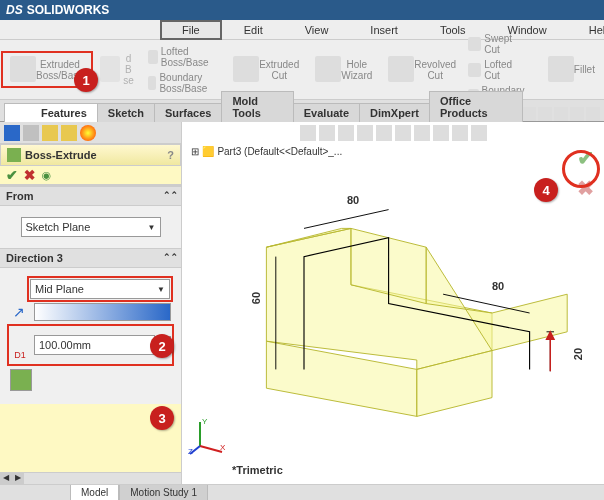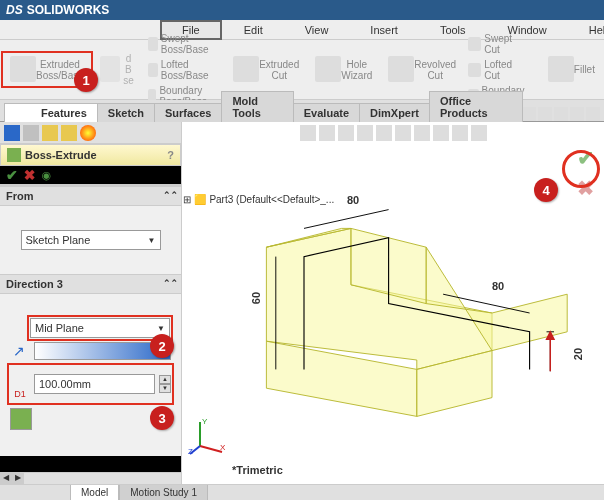--- a/index.html
+++ b/index.html
@@ -18,54 +18,54 @@
 .ribbon-small-icon { width: 14px; height: 14px; background: #ddd; border-radius: 2px; }
 .sep { width: 1px; height: 48px; background: #ccc; margin: 0 2px; }
 .highlight-red { outline: 2px solid #e03020; outline-offset: 1px; }
 .callout { position: absolute; width: 24px; height: 24px; background: #c8201e; border-radius: 50%; color: #fff; font-weight: bold; display: flex; align-items: center; justify-content: center; font-size: 13px; z-index: 100; box-shadow: 1px 1px 2px rgba(0,0,0,.3); }
 .tab-bar { background: #e0e0e0; height: 22px; display: flex; align-items: flex-end; padding-left: 4px; gap: 0; border-bottom: 1px solid #999; position: relative; }
 .tab { padding: 3px 10px; background: #d8d8d8; border: 1px solid #bbb; border-bottom: none; margin-right: -1px; cursor: pointer; font-size: 11px; position: relative; top: 1px; font-weight: bold; }
 .tab.active { background: #fff; font-weight: bold; z-index: 2; padding-left: 36px; }
 .tab-icons { margin-left: auto; display: flex; gap: 2px; padding-right: 4px; }
 .tab-icons span { width: 14px; height: 14px; background: #ddd; display: inline-block; cursor: pointer; }
 .main { display: flex; height: 362px; }
-.side-panel { width: 182px; background: #000000; border-right: 1px solid #ccc; display: flex; flex-direction: column; position: relative; }
+.side-panel { width: 182px; background: #fef9c3; border-right: 1px solid #ccc; display: flex; flex-direction: column; position: relative; }
 .panel-icons { height: 22px; background: #e0e0e0; display: flex; align-items: center; padding: 0 4px; gap: 3px; border-bottom: 1px solid #ccc; }
 .panel-icons span { width: 16px; height: 16px; display: inline-block; cursor: pointer; }
 .pi-blue { background: #2a68c8; }
 .pi-gray { background: #c0c0c0; }
 .pi-yellow { background: #e8c850; }
 .pi-red { background: radial-gradient(circle,#ff3,#f30); border-radius: 50%; }
 .feature-title { background: linear-gradient(#fff8d0,#f0e8a0); height: 22px; display: flex; align-items: center; padding: 0 6px; border: 1px solid #ccc; font-weight: bold; }
 .feature-title .cube { width: 14px; height: 14px; background: #7ab050; margin-right: 4px; }
 .feature-title .q { margin-left: auto; color: #888; font-weight: bold; }
 .confirm-row { height: 20px; display: flex; align-items: center; padding: 0 6px; gap: 6px; border-bottom: 2px solid #ccc; }
 .chk-green { color: #4a9040; font-size: 14px; font-weight: bold; }
 .x-red { color: #c03030; font-size: 14px; font-weight: bold; }
 .pin { color: #4a9040; }
 .section-hdr { background: #e0e0e0; padding: 3px 6px; font-weight: bold; display: flex; align-items: center; border-top: 1px solid #ccc; border-bottom: 1px solid #ccc; }
 .section-hdr .collapse { margin-left: auto; font-size: 9px; width: 12px; height: 12px; text-align: center; cursor: pointer; }
-.section-body { padding: 22px 10px; background: #f0f0f0; }
+.section-body { padding: 9px 10px; background: #f0f0f0; }
 .select-box { width: 140px; height: 20px; background: #fff; border: 1px solid #999; display: flex; align-items: center; padding: 0 4px; font-size: 11px; margin: 2px auto; }
 .select-box .arrow { margin-left: auto; font-size: 8px; }
 .dir-row { display: flex; align-items: center; gap: 6px; margin: 4px 0; }
 .dir-arrow { width: 18px; height: 18px; display: flex; align-items: center; justify-content: center; color: #2a68c8; font-size: 14px; cursor: pointer; }
 .dir-color { width: 140px; height: 18px; background: linear-gradient(90deg,#fff,#2a68c8); border: 1px solid #999; }
 .dist-row { display: flex; align-items: center; gap: 4px; margin: 6px 0; }
 .dist-icon { width: 20px; height: 16px; display: flex; align-items: center; justify-content: center; color: #c8201e; font-size: 9px; margin-top: 20px; }
 .dist-input { flex: 1; height: 20px; background: #fff; border: 1px solid #999; display: flex; align-items: center; padding: 0 4px; }
 .spinner { width: 12px; display: flex; flex-direction: column; }
 .spinner span { height: 9px; background: #e0e0e0; border: 1px solid #999; font-size: 6px; text-align: center; cursor: pointer; line-height: 7px; }
 .draft-btn { width: 22px; height: 22px; background: #7ab050; border: 1px solid #999; margin: 4px 0; cursor: pointer; }
 .scroll-bar { height: 12px; background: #e0e0e0; display: flex; align-items: center; border-top: 1px solid #ccc; margin-top: auto; }
 .scroll-arrow { width: 12px; height: 12px; background: #ccc; text-align: center; font-size: 8px; cursor: pointer; }
 .viewport { flex: 1; background: #fff; position: relative; overflow: hidden; }
 .vp-toolbar { height: 22px; display: flex; align-items: center; justify-content: center; gap: 3px; padding: 2px 4px; }
 .vp-toolbar span { width: 16px; height: 16px; background: #ddd; cursor: pointer; }
-.part-tree { padding: 2px 1px; font-size: 10px; margin-top: 48px; }
+.part-tree { padding: 2px 9px; font-size: 10px; }
 .model-area { position: absolute; top: 50px; left: 20px; right: 10px; bottom: 30px; }
 .dim-label { position: absolute; font-size: 11px; font-weight: bold; }
 .triad { position: absolute; bottom: 28px; left: 6px; width: 40px; height: 40px; }
 .view-label { position: absolute; bottom: 8px; left: 50px; font-weight: bold; font-size: 11px; }
 .doc-tabs { height: 18px; background: #e0e0e0; display: flex; align-items: flex-start; border-top: 1px solid #ccc; }
 .doc-tab { padding: 2px 10px; background: #fff; border: 1px solid #bbb; border-top: none; font-size: 10px; cursor: pointer; }
 .doc-tab.inactive { background: #d0d0d0; }
 .confirm-zone { position: absolute; right: 10px; top: 24px; display: flex; flex-direction: column; gap: 6px; align-items: center; }
 .big-check { color: #8cc080; font-size: 20px; font-weight: bold; cursor: pointer; }
 .big-x { color: #e0a0a0; font-size: 20px; font-weight: bold; cursor: pointer; }
@@ -97,24 +97,20 @@
     <span style="white-space:pre-line;line-height:1.1">Extruded
 Boss/Base</span>
   </div>
   <div class="callout" style="top:28px;left:74px">1</div>
   <div class="ribbon-btn" style="opacity:.6">
     <div class="ribbon-btn-icon"></div>
     <span style="white-space:pre-line;line-height:1.1">d
 B   se</span>
   </div>
   <div class="ribbon-small">
-    <div class="ribbon-small-item">
-        <span class="ribbon-small-icon"></span>
-        <span>Swept Boss/Base</span>
-      </div>
     <div class="ribbon-small-item">
         <span class="ribbon-small-icon"></span>
         <span>Lofted Boss/Base</span>
       </div>
     <div class="ribbon-small-item">
         <span class="ribbon-small-icon"></span>
         <span>Boundary Boss/Base</span>
       </div>
   </div>
   <div class="sep"></div>

